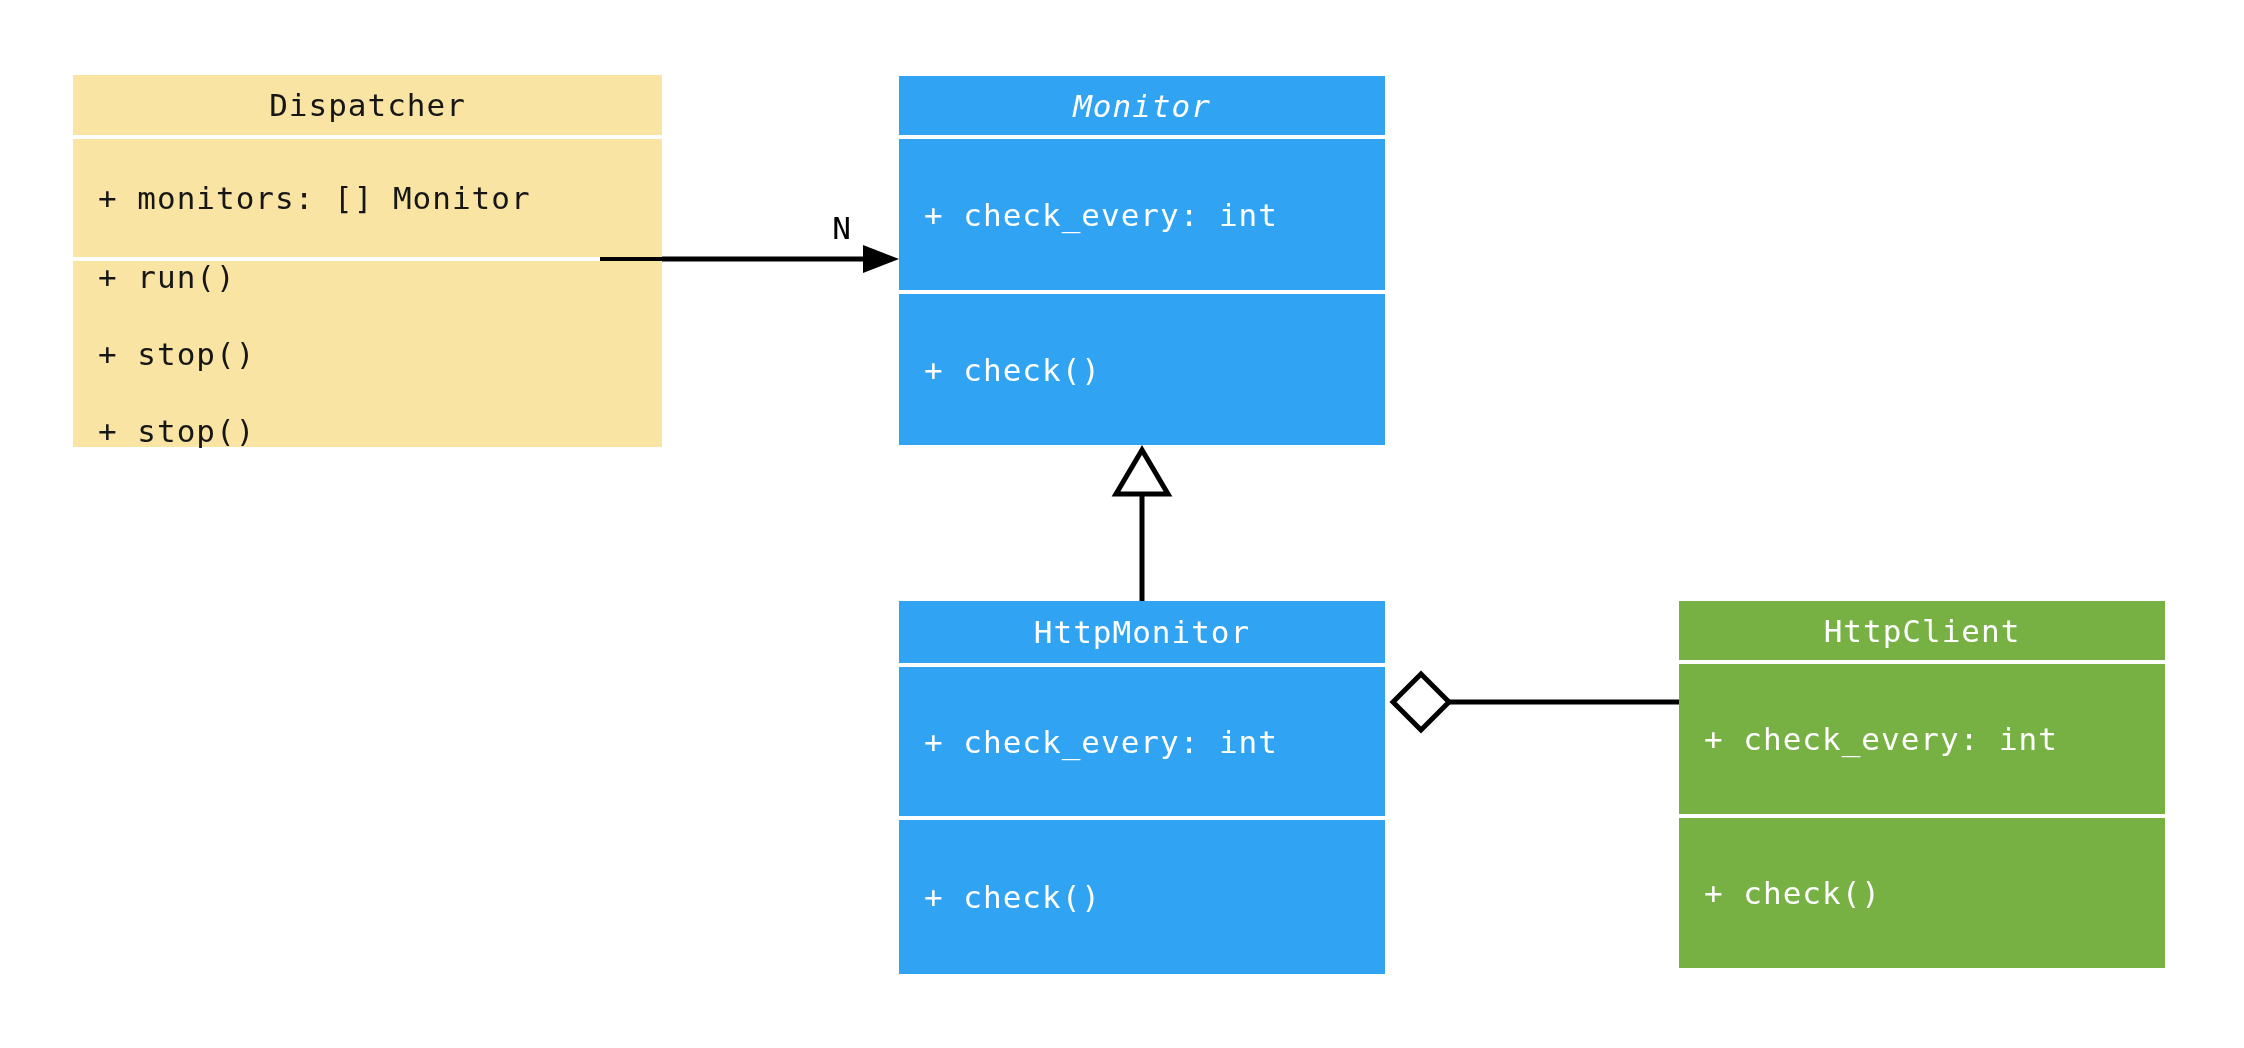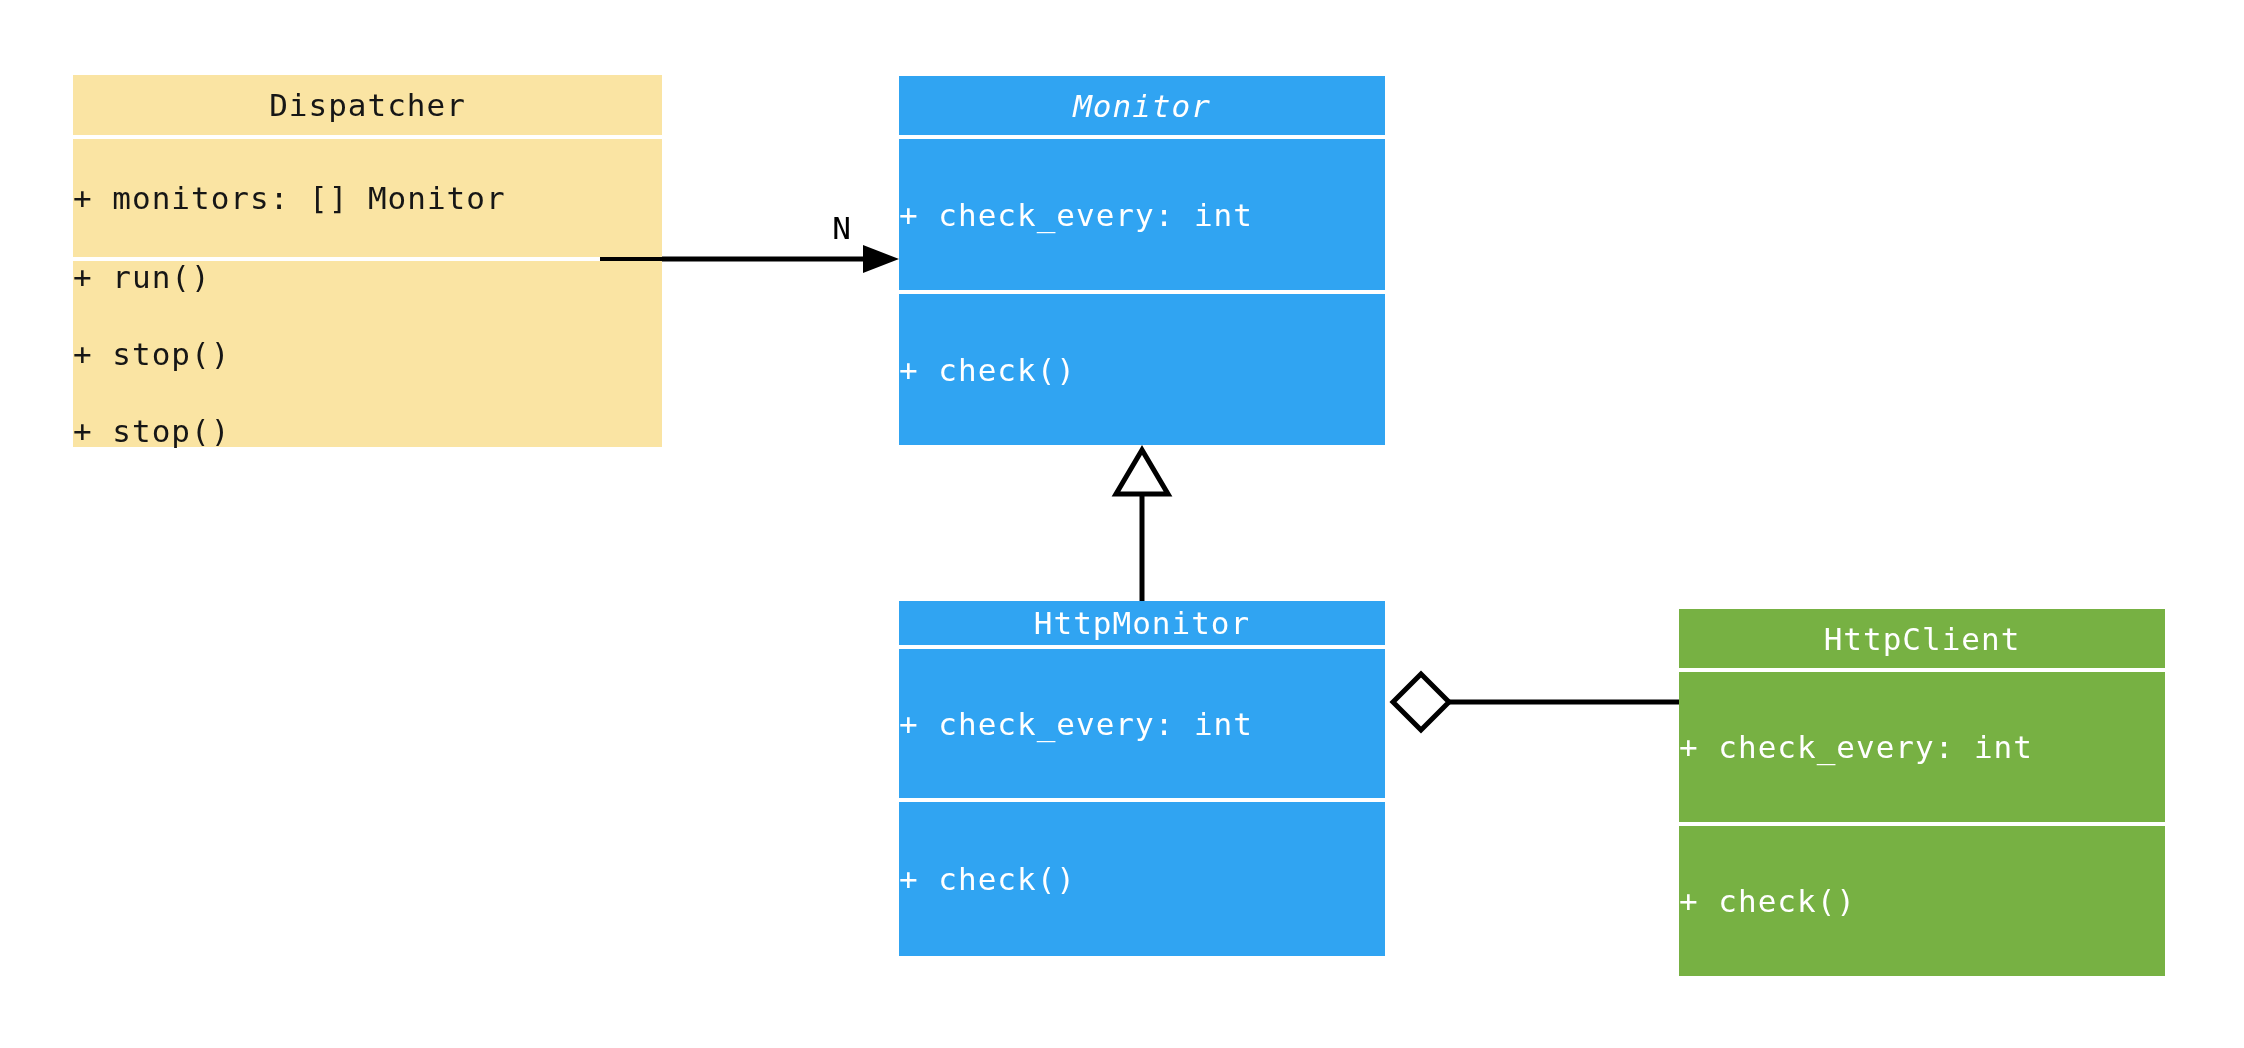--- a/index.html
+++ b/index.html
@@ -30,20 +30,21 @@
     height: 60px;
     display: flex;
     align-items: center;
     justify-content: center;
     white-space: pre;
   }
   .sec-attrs, .sec-methods {
     display: flex;
     flex-direction: column;
     justify-content: center;
+    padding-left: 25px;
     box-sizing: border-box;
   }
   .member { line-height: 34px; white-space: pre; }
 
   
   .c-dispatcher { left: 73px;  top: 75px;  width: 589px; color: #161616; }
   .c-dispatcher .sec { background: #FAE4A3; }
   .c-dispatcher .sec-title   { height: 60px; }
   .c-dispatcher .sec-attrs   { height: 118px; }
   .c-dispatcher .sec-methods { height: 186px; gap: 43px; }
@@ -51,28 +52,28 @@
   
   .c-monitor { left: 899px; top: 76px; width: 486px; color: #ffffff; }
   .c-monitor .sec { background: #30A4F2; }
   .c-monitor .sec-title   { height: 59px; font-style: italic; }
   .c-monitor .sec-attrs   { height: 151px; }
   .c-monitor .sec-methods { height: 151px; }
 
   
   .c-httpmonitor { left: 899px; top: 601px; width: 486px; color: #ffffff; }
   .c-httpmonitor .sec { background: #30A4F2; }
-  .c-httpmonitor .sec-title   { height: 44px; }
+  .c-httpmonitor .sec-title   { height: 62px; }
   .c-httpmonitor .sec-attrs   { height: 149px; }
   .c-httpmonitor .sec-methods { height: 154px; }
 
   
   .c-httpclient { left: 1679px; top: 601px; width: 486px; color: #ffffff; }
   .c-httpclient .sec { background: #77B143; }
-  .c-httpclient .sec-title   { height: 59px; margin-top: 8px; }
+  .c-httpclient .sec-title   { height: 59px; }
   .c-httpclient .sec-attrs   { height: 150px; }
   .c-httpclient .sec-methods { height: 150px; }
 
   .edge-label {
     position: absolute;
     left: 820px; top: 211px;
     width: 44px; height: 34px;
     line-height: 34px;
     text-align: center;
     color: #000000;

